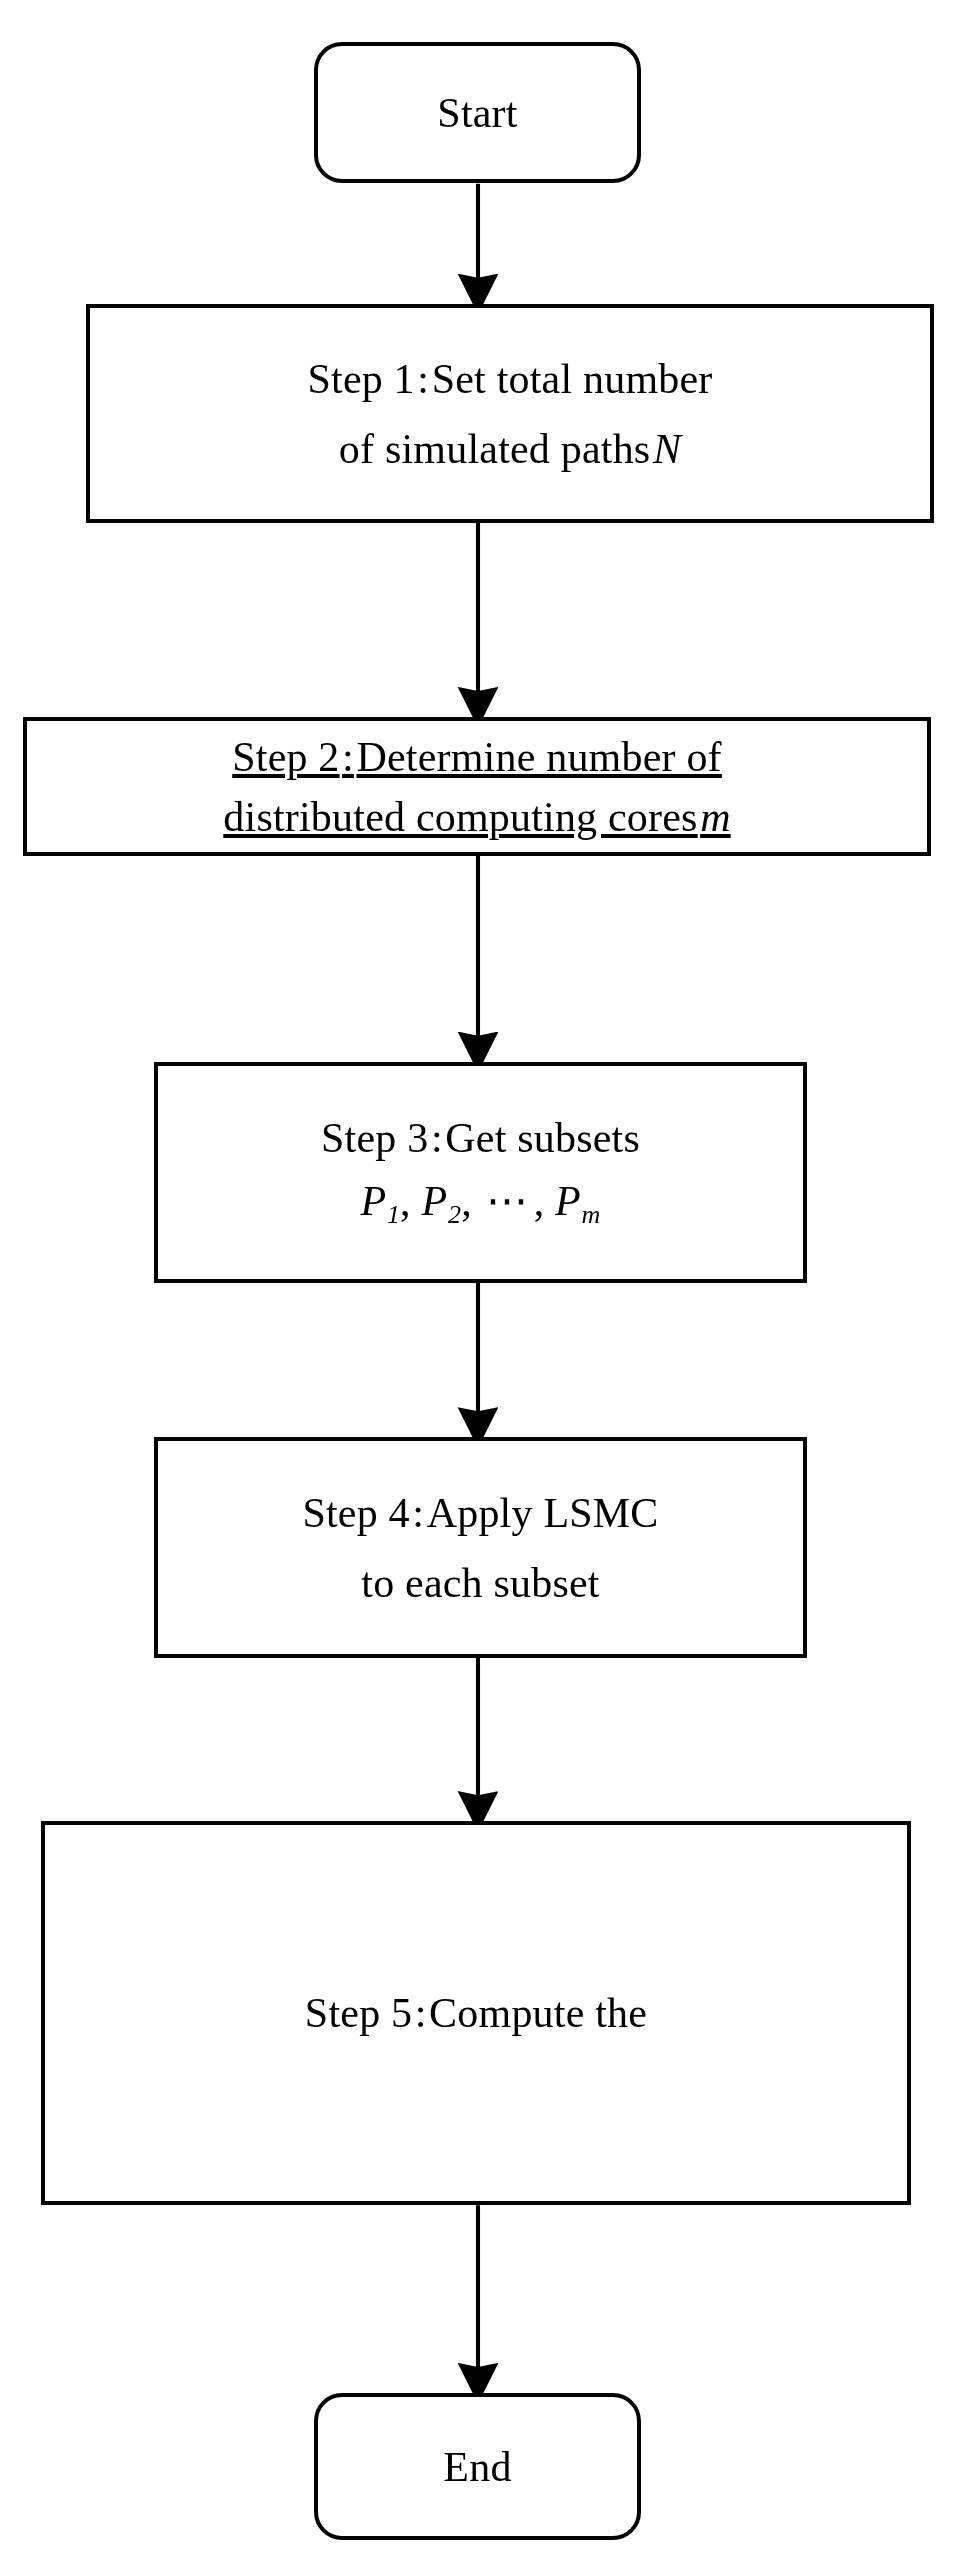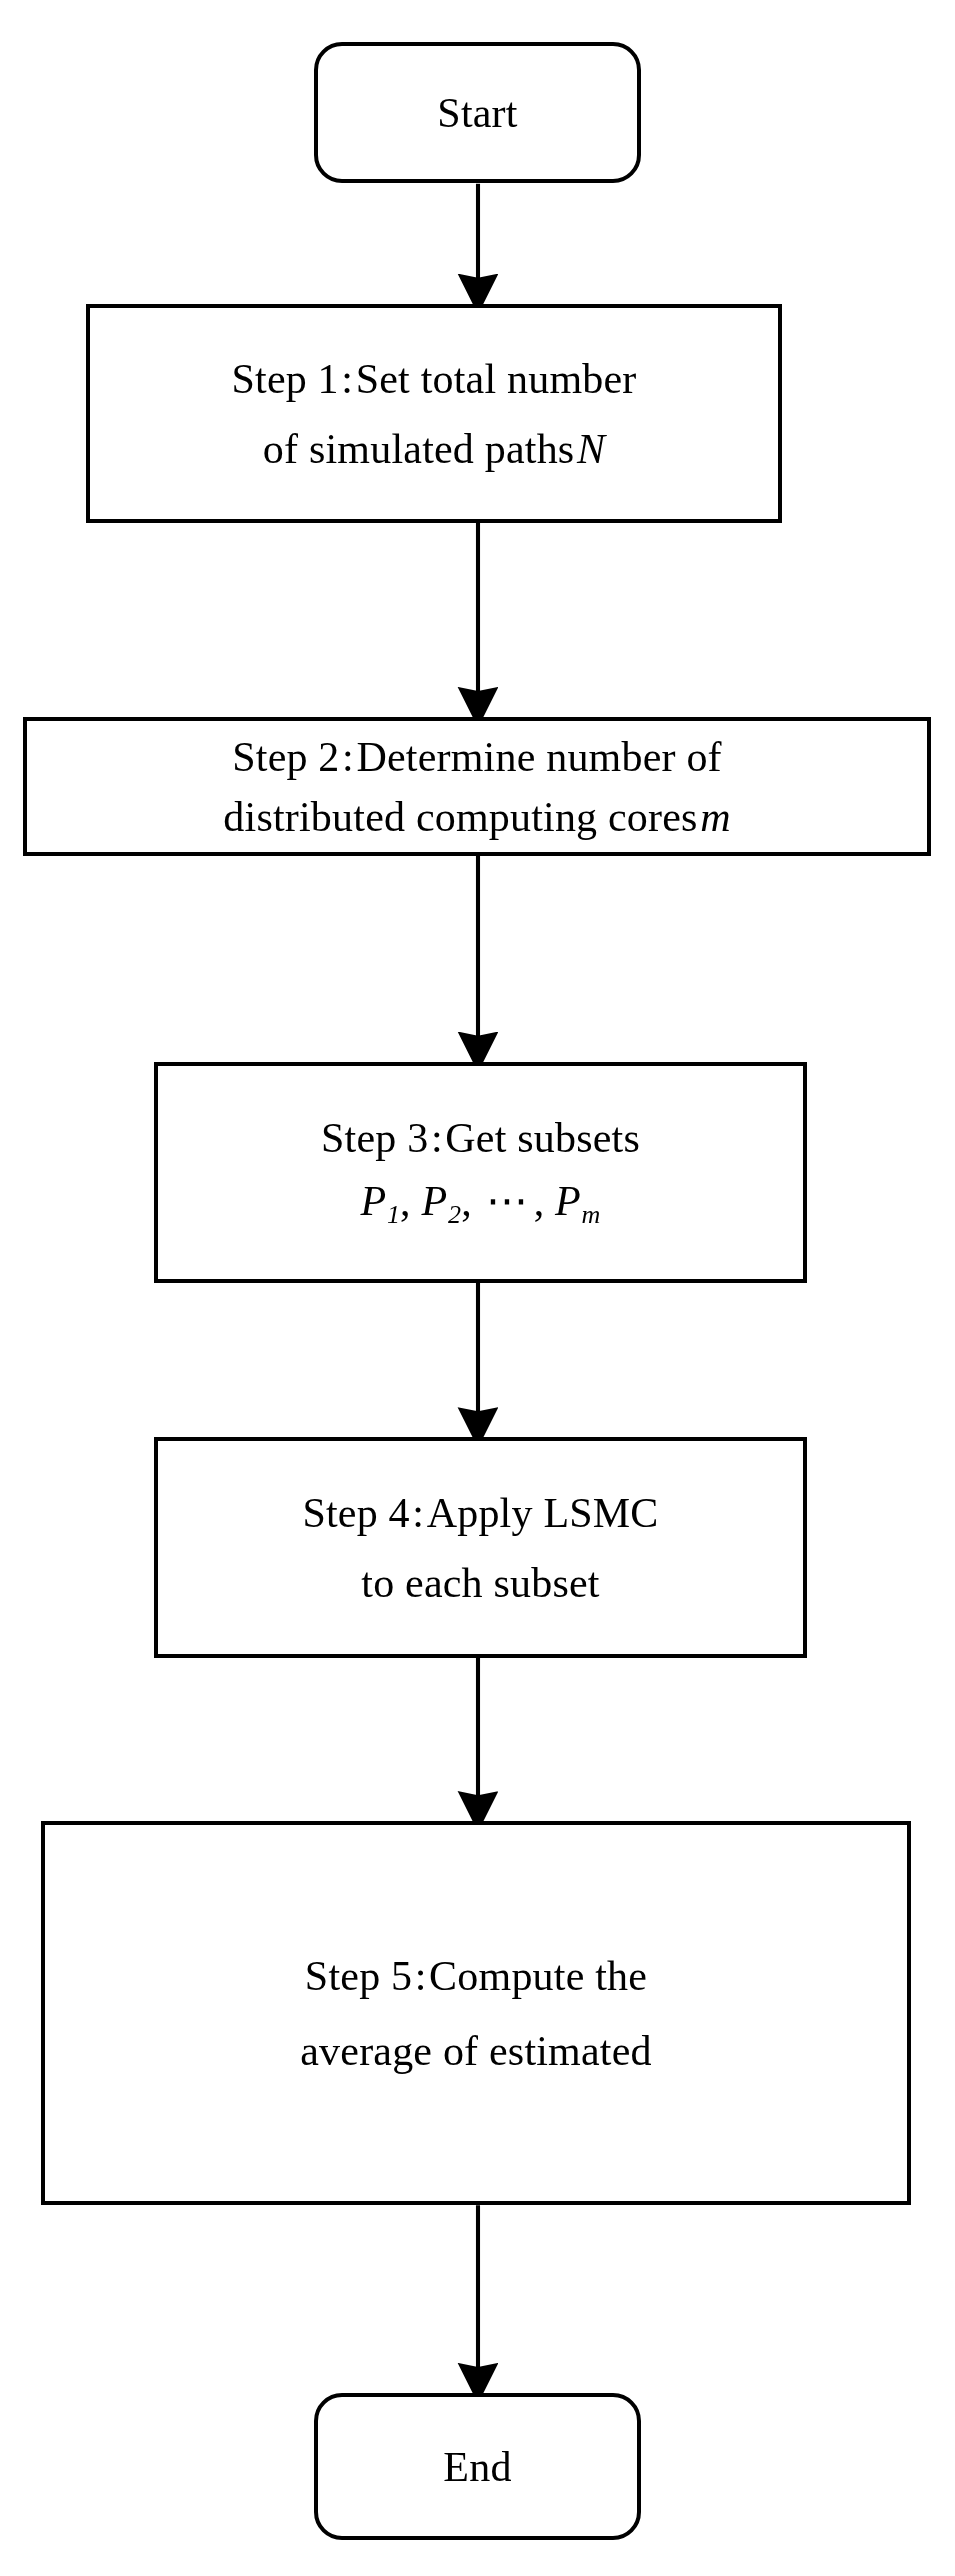--- a/index.html
+++ b/index.html
@@ -89,22 +89,22 @@
     pointer-events: none;
   }
 
   .arrow svg {
     display: block;
     overflow: visible;
   }
 
   
   #node-start   { left: 314px; top: 42px;   width: 327px;  height: 141px; }
-  #node-step1   { left: 86px; top: 304px;  width: 696px;  height: 219px; }
-  #node-step2   { left: 23px;  top: 717px;  width: 908px; height: 139px; }
+  #node-step1   { left: 86px; top: 304px;  width: 848px;  height: 219px; }
+  #node-step2   { left: 23px;  top: 717px;  width: 908px; height: 139px; text-decoration: underline; }
   #node-step3   { left: 154px; top: 1062px; width: 653px;  height: 221px; }
   #node-step4   { left: 154px; top: 1437px; width: 653px;  height: 221px; }
   #node-step5   { left: 41px;  top: 1821px; width: 870px; height: 384px; text-align: right; }
   #node-end     { left: 314px; top: 2393px; width: 327px;  height: 147px; }
 
   #node-step2 .line + .line { margin-top: 18px; }
   #node-step5 .line + .line { margin-top: 33px; }
   #node-step3 .line + .line { margin-top: 21px; }
 </style>
 </head>
@@ -153,21 +153,20 @@
     <span class="line"><span class="pterm">P</span><span class="sub">1</span><span>,</span>&nbsp;<span class="pterm">P</span><span class="sub">2</span><span>,</span>&nbsp;<span class="dots">⋯</span><span>,</span>&nbsp;<span class="pterm">P</span><span class="sub">m</span></span>
   </div>
 
   <div class="node" id="node-step4">
     <span class="line"><span>Step 4</span><span class="colon-sp">:</span><span>Apply LSMC</span></span>
     <span class="line">to each subset</span>
   </div>
 
   <div class="node" id="node-step5">
     <span class="line"><span>Step 5</span><span class="colon-sp">:</span><span>Compute the</span></span>
-    <span class="line">average of estimated</span>
   </div>
 
   <div class="node terminal" id="node-end">
     <span class="line">End</span>
   </div>
 
 </div>
 
 
 </body></html>

